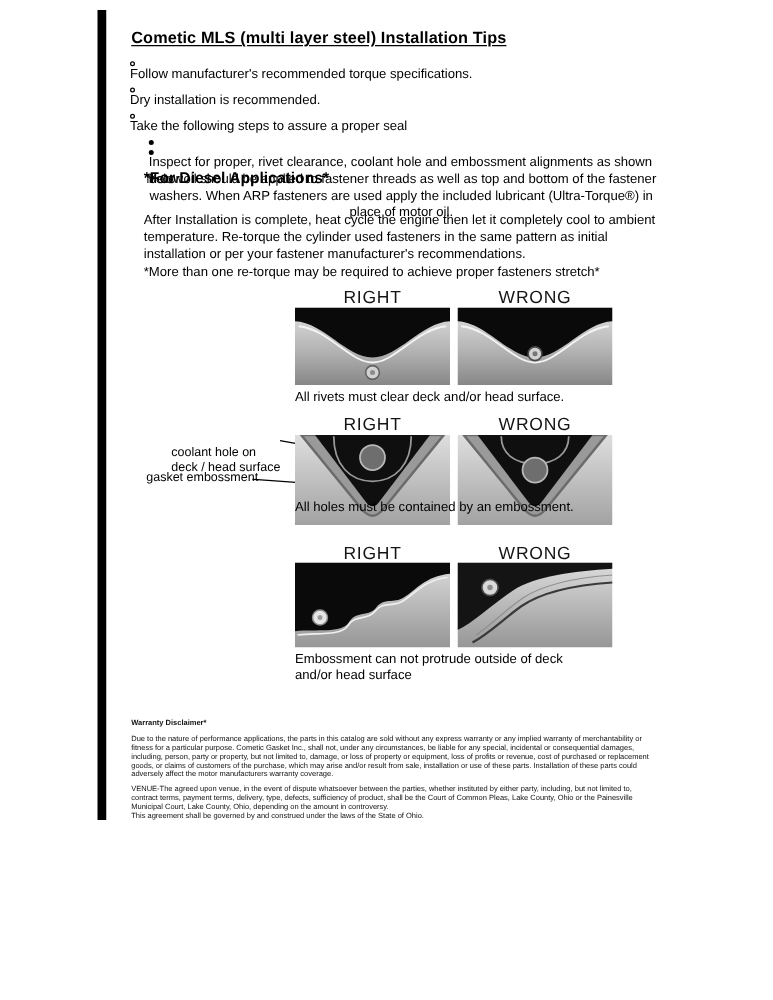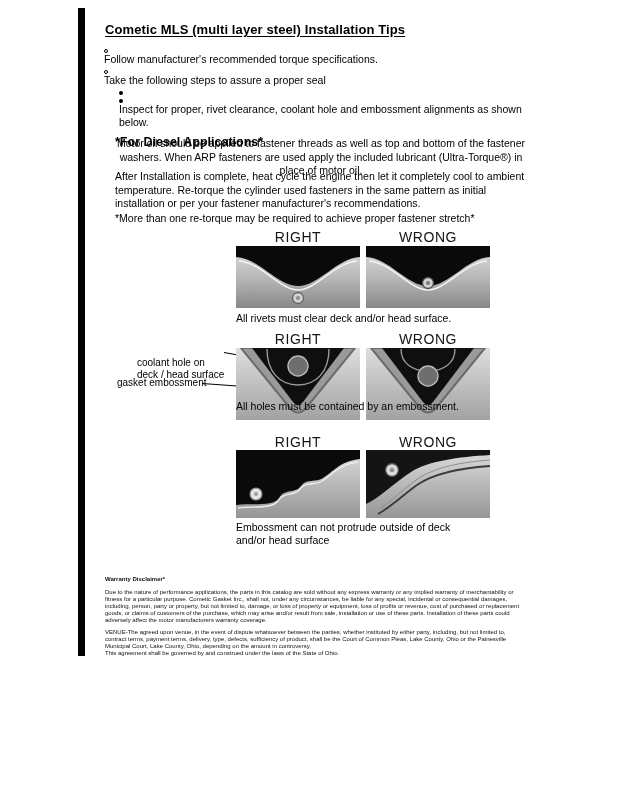--- a/index.html
+++ b/index.html
@@ -65,35 +65,39 @@
 
   <h1 class="title">Cometic MLS (multi layer steel) Installation Tips</h1>
 
   <div class="tips">
     <div class="tip">
       <span class="ring"></span>
       <span>Follow manufacturer's recommended torque specifications.</span>
     </div>
     <div class="tip">
       <span class="ring"></span>
+      <span>Dry installation is recommended.</span>
+    </div>
+    <div class="tip">
+      <span class="ring"></span>
       <span>Take the following steps to assure a proper seal</span>
     </div>
     <div class="tip sub">
       <span class="dot"></span>
     </div>
     <div class="tip sub">
       <span class="dot"></span>
       <span>Inspect for proper, rivet clearance, coolant hole and embossment alignments as shown below.</span>
     </div>
   </div>
 
   <h2 class="diesel-h">*For Diesel Applications*</h2>
   <p class="para p1">Motor oil should be applied to fastener threads as well as top and bottom of the fastener washers. When ARP fasteners are used apply the included lubricant (Ultra-Torque®) in place of motor oil.</p>
   <p class="para p2">After Installation is complete, heat cycle the engine then let it completely cool to ambient temperature. Re-torque the cylinder used fasteners in the same pattern as initial installation or per your fastener manufacturer's recommendations.</p>
-  <p class="para p3">*More than one re-torque may be required to achieve proper fastener stretch*</p>
+  <p class="para p3">*More than one re-torque may be required to achieve proper fasteners stretch*</p>
 
   <div class="dg-lbl lbl-r1 col-right">RIGHT</div>
   <div class="dg-lbl lbl-r1 col-wrong">WRONG</div>
 
   <div class="dg-img img-r1 col-right">
     <svg viewBox="0 0 124 62" preserveAspectRatio="none">
       <defs>
           <linearGradient id="gA" x1="0" y1="0" x2="0" y2="1">
         <stop offset="0" stop-color="#e0e0e0"></stop>
             <stop offset="0.55" stop-color="#b4b4b4"></stop>

